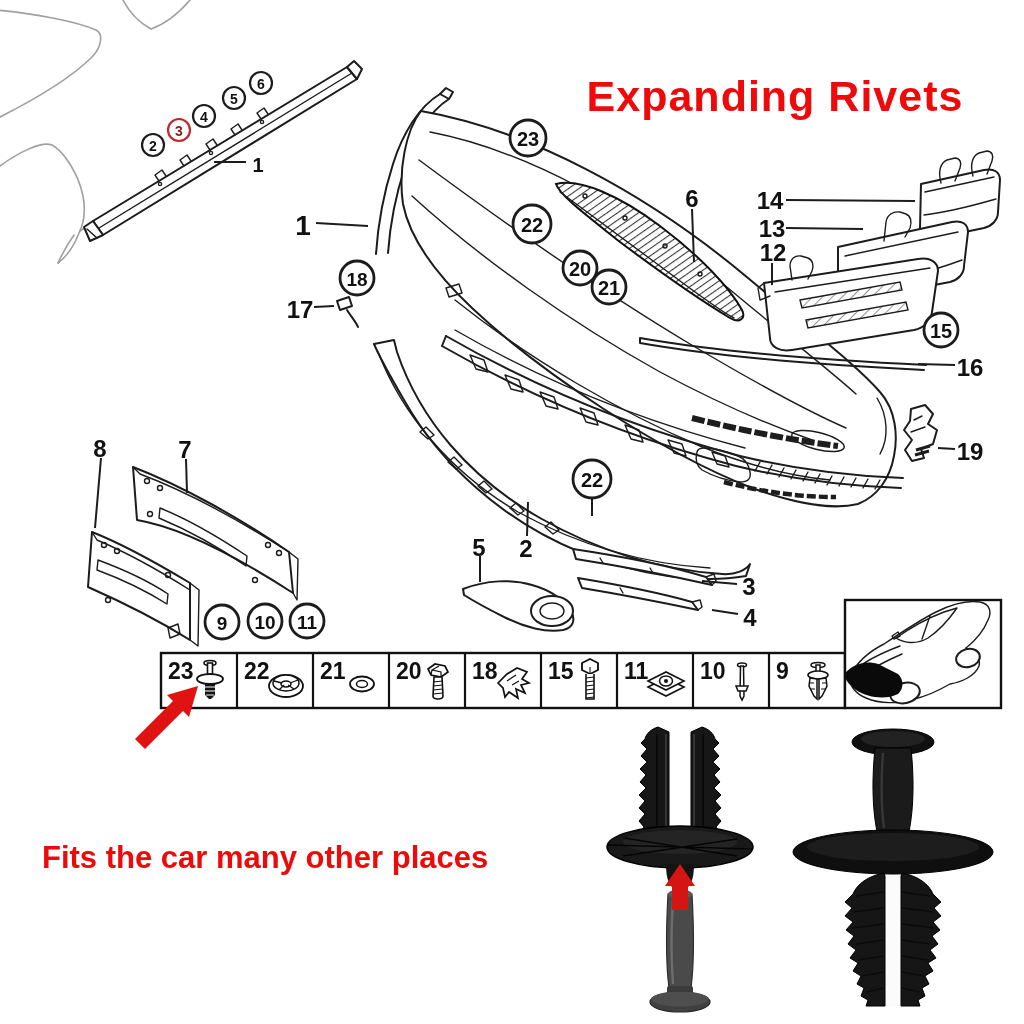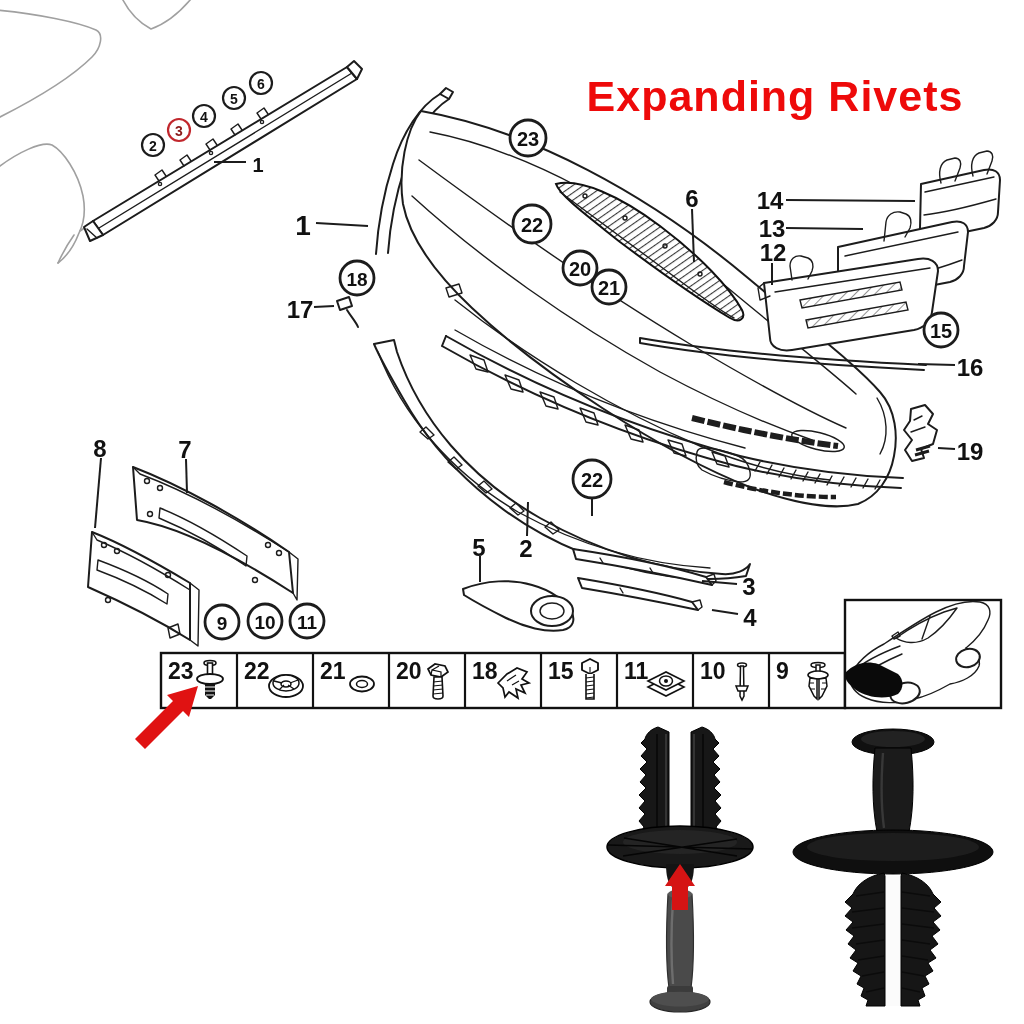--- a/index.html
+++ b/index.html
@@ -438,14 +438,15 @@
           <text x="749" y="585" text-anchor="middle" dominant-baseline="central" font-weight="bold" font-size="24" fill="#111" dy="0.06em">3</text>
         </g>
         <g>
           <line x1="738" y1="614" x2="712" y2="610" stroke="#1c1c1c" stroke-width="2"></line>
           <text x="750" y="616" text-anchor="middle" dominant-baseline="central" font-weight="bold" font-size="24" fill="#111" dy="0.06em">4</text>
         </g>
       </g>
 </svg>
 
 <div class="red-title" id="title-el" style="color: rgb(238, 10, 10);">Expanding Rivets</div>
+<div class="red-footer" id="footer-el" style="color: rgb(238, 10, 10);">Fits the car many other places</div>
 
 </div>
 
 </body></html>

